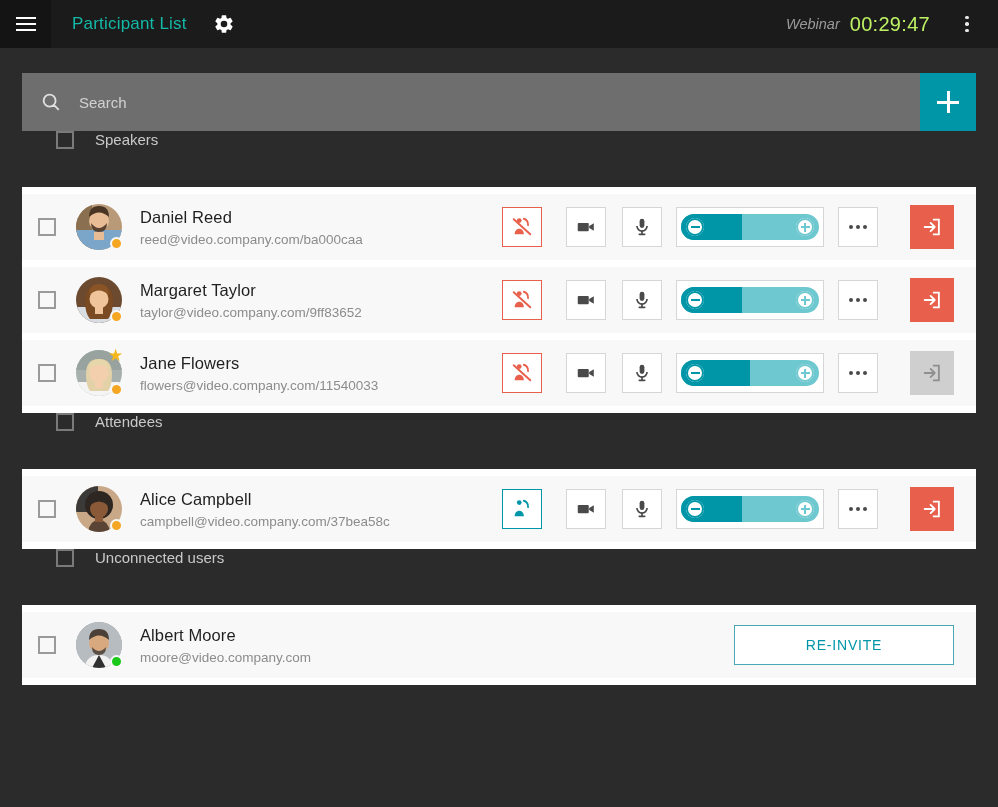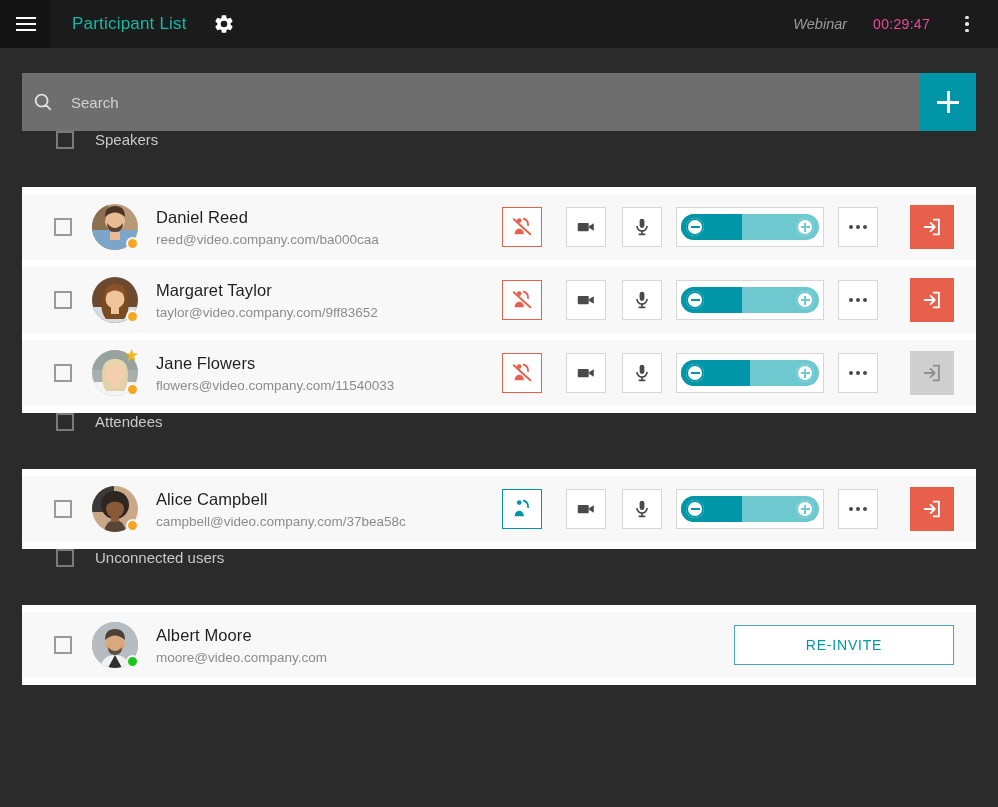--- a/index.html
+++ b/index.html
@@ -37,36 +37,36 @@
   .gear-btn {
     margin-left: 24px; width: 26px; height: 26px;
     display: flex; align-items: center; justify-content: center;
     cursor: pointer;
   }
   .topbar-right {
     margin-left: auto; display: flex; align-items: center;
     padding-right: 14px; gap: 0;
   }
   .mode-label { font-size: 14.5px; color: #9a9a9a; font-style: italic; }
-  .timer { font-size: 14px; color: #ec4899; margin-left: 26px; letter-spacing: .3px; }
+  .timer { font-size: 20px; color: #bef264; margin-left: 10px; letter-spacing: .3px; }
   .kebab {
     width: 34px; height: 34px; margin-left: 20px;
     display: flex; flex-direction: column; align-items: center; justify-content: center;
     gap: 3px; cursor: pointer;
   }
   .kebab span { width: 3.5px; height: 3.5px; border-radius: 50%; background: #e8e8e8; display: block; }
 
   
   .search-row {
     margin: 25px 22px 0 22px;
     height: 58px; display: flex;
   }
   .search-field {
     flex: 1; background: #6e6e6e;
-    display: flex; align-items: center; padding-left: 10px;
+    display: flex; align-items: center; padding-left: 18px;
     cursor: text;
   }
   .search-icon { width: 22px; height: 22px; flex: 0 0 22px; }
   .search-input {
     border: 0; background: transparent; outline: none;
     color: #d8d8d8; font-size: 15px; margin-left: 17px;
     font-family: "Liberation Sans", sans-serif; width: 90%;
   }
   .search-input::placeholder { color: #d2d2d2; opacity: 1; }
   .add-btn {
@@ -96,21 +96,21 @@
 
   .group {
     background: #ffffff;
     margin: 0 22px 0 22px;
     padding: 7px 0;
   }
   .row {
     background: #f8f8f8;
     height: 66px;
     display: flex; align-items: center;
-    padding: 0 0 0 32px;
+    padding: 0 0 0 16px;
     margin-bottom: 7px;
   }
   .row:last-child { margin-bottom: 0; }
 
   .avatar-wrap {
     position: relative; width: 46px; height: 46px; margin-left: 20px; flex: 0 0 46px;
   }
   .avatar {
     width: 46px; height: 46px; border-radius: 50%;
     overflow: hidden; position: relative;

